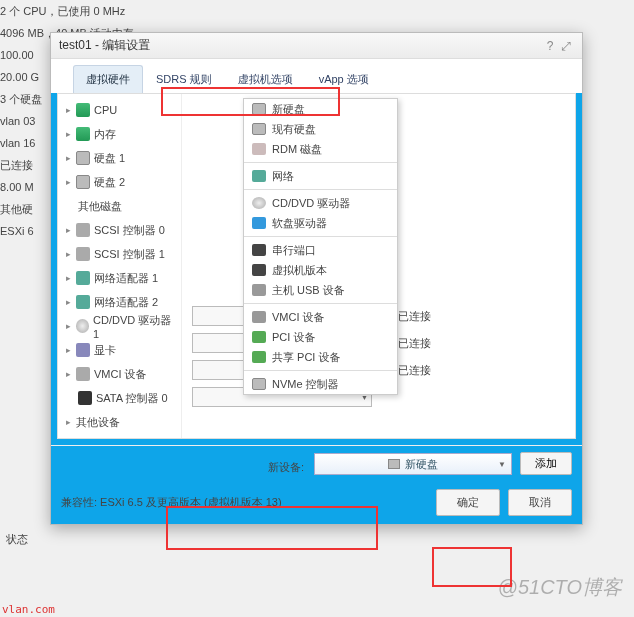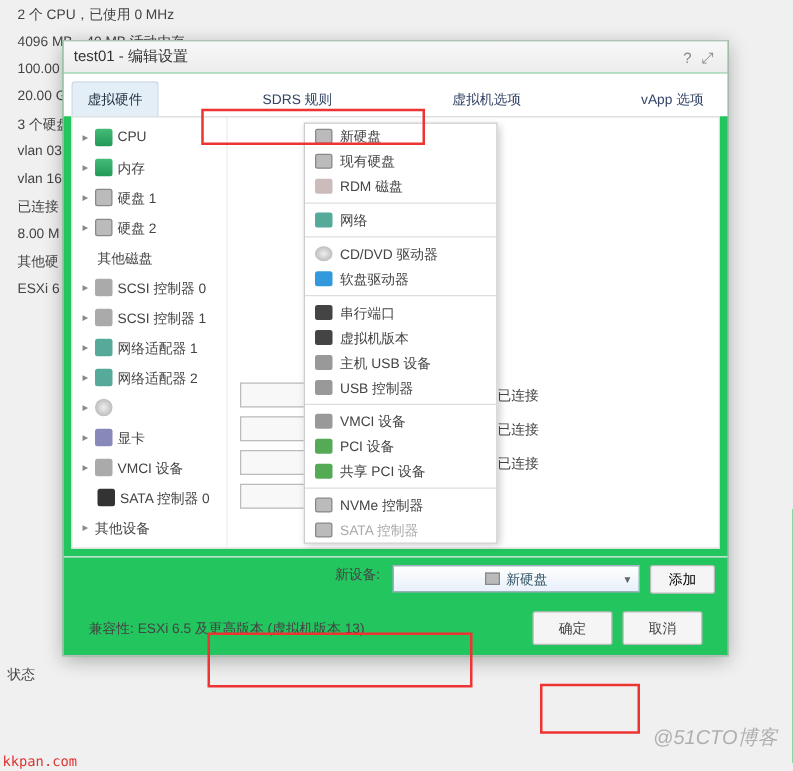--- a/index.html
+++ b/index.html
@@ -1,25 +1,25 @@
 <!DOCTYPE html>
 <html><head>
 <meta charset="utf-8">
 <style>
 * { box-sizing: border-box; margin: 0; padding: 0; }
 body { font-family: Arial, "Microsoft YaHei", sans-serif; font-size: 11px; background: #f0f0f0; width: 634px; height: 617px; position: relative; overflow: hidden; }
 .bg { position: absolute; top: 0; left: 0; width: 634px; color: #444; font-size: 11px; }
-.bg-line { padding: 3px 14px; height: 22px; display: flex; align-items: center; }
-
-.dialog { position: absolute; top: 32px; left: 50px; width: 533px; background: #22c55e; border: 1px solid #bbb; box-shadow: 0 4px 15px rgba(0,0,0,0.3); }
+.bg-line { padding: 3px 0; height: 22px; display: flex; align-items: center; }
+
+.dialog { position: absolute; top: 32px; left: 50px; width: 533px; background: #0ea5e9; border: 1px solid #bbb; box-shadow: 0 4px 15px rgba(0,0,0,0.3); }
 .title-bar { background: linear-gradient(#f8f8f8,#ececec); height: 26px; border-bottom: 1px solid #ddd; display: flex; align-items: center; padding: 0 8px; color: #333; font-size: 12px; }
 .title-bar .sp { flex: 1; }
 .help-icon, .pop-icon { width: 16px; text-align: center; color: #888; cursor: pointer; }
 
-.tabs { display: flex; padding: 6px 6px 0; background: #fff; justify-content: space-between; }
+.tabs { display: flex; padding: 6px 22px 0; background: #fff; }
 .tab { padding: 6px 12px; font-size: 11px; color: #346; border: 1px solid transparent; border-bottom: none; border-radius: 3px 3px 0 0; cursor: pointer; }
 .tab.active { background: #e4eef7; border-color: #c6d4e4; color: #234; }
 
 .content { display: flex; border: 1px solid #ddd; margin: 0 6px 6px; background: #fff; position: relative; }
 .left-col { width: 124px; border-right: 1px solid #eee; padding: 4px 0; }
 .li { display: flex; align-items: center; padding: 3px 4px 3px 8px; font-size: 11px; color: #444; height: 24px; cursor: pointer; }
 .li .exp { width: 8px; color: #888; font-size: 9px; margin-right: 2px; }
 .li .icon { width: 14px; height: 14px; margin-right: 4px; display: inline-block; background: #999; border-radius: 2px; }
 .li .icon.cpu { background: linear-gradient(#4b7,#295); }
 .li .icon.mem { background: linear-gradient(#4b7,#295); }
@@ -49,37 +49,37 @@
 .row { display: flex; align-items: center; height: 24px; margin-bottom: 3px; }
 .spin { display: flex; border: 1px solid #bbb; border-radius: 2px; height: 20px; width: 12px; flex-direction: column; margin-left: 105px; }
 .spin span { flex: 1; font-size: 7px; text-align: center; color: #666; background: #eee; }
 .sel { border: 1px solid #bbb; height: 20px; width: 50px; display: flex; align-items: center; padding: 0 4px; margin-left: 4px; font-size: 10px; background: #f8f8f8; position: relative; }
 .sel::after { content: "▼"; position: absolute; right: 3px; font-size: 7px; color: #666; }
 .wide-sel { border: 1px solid #bbb; height: 20px; display: flex; align-items: center; padding: 0 4px; font-size: 10px; background: #f8f8f8; width: 180px; position: relative; }
 .wide-sel::after { content: "▼"; position: absolute; right: 3px; font-size: 7px; color: #666; }
 .chk { display: flex; align-items: center; margin-left: 10px; font-size: 11px; color: #444; }
 .chk input { margin-right: 3px; }
 
-.bottom-row { display: flex; align-items: flex-start; padding: 6px 10px; border-top: 1px solid #eee; }
+.bottom-row { display: flex; align-items: flex-end; padding: 6px 10px; border-top: 1px solid #eee; }
 .bottom-row .lbl { font-size: 11px; color: #444; margin-right: 10px; }
 .dev-sel { border: 1px solid #aac; height: 22px; width: 198px; display: flex; align-items: center; justify-content: center; font-size: 11px; color: #356; background: linear-gradient(#fff,#e8f0fa); position: relative; }
 .dev-sel::after { content: "▼"; position: absolute; right: 5px; font-size: 8px; color: #666; }
 .dev-sel .icon { width: 12px; height: 10px; background: #bbb; border: 1px solid #888; margin-right: 5px; }
 .btn { border: 1px solid #bbb; padding: 3px 14px; border-radius: 2px; margin-left: 8px; font-size: 11px; background: #f5f5f5; cursor: pointer; }
 
-.compat-row { padding: 8px 20px; font-size: 11px; color: #444; display: flex; align-items: center; text-align: right; }
+.compat-row { padding: 8px 10px; font-size: 11px; color: #444; display: flex; align-items: center; text-align: right; }
 .compat-row .sp { flex: 1; }
 
 .hl1 { position: absolute; border: 2px solid #e33; pointer-events: none; z-index: 20; }
 .hl-menu-top { top: 87px; left: 161px; width: 179px; height: 29px; }
 .hl-devsel { top: 506px; left: 166px; width: 212px; height: 44px; }
 .hl-ok { top: 547px; left: 432px; width: 80px; height: 40px; }
 
 .footer-mark { position: absolute; bottom: 1px; left: 2px; color: #d33; font-size: 11px; font-family: monospace; }
-.watermark { position: absolute; right: 12px; bottom: 16px; color: rgba(0,0,0,0.28); font-size: 16px; font-style: italic; }
+.watermark { position: absolute; right: 12px; bottom: 16px; color: rgba(0,0,0,0.28); font-size: 20px; font-style: italic; }
 </style>
 </head>
 <body>
 
 <div class="bg">
   <div class="bg-line">2 个 CPU，已使用 0 MHz</div>
   <div class="bg-line">4096 MB，40 MB 活动内存</div>
   <div class="bg-line">100.00</div>
   <div class="bg-line">20.00 G</div>
   <div class="bg-line">3 个硬盘</div>
@@ -149,20 +149,21 @@
           <span>网络适配器 1</span>
         </div>
       <div class="li">
           <span class="exp">▸</span>
           <span class="icon net"></span>
           <span>网络适配器 2</span>
         </div>
       <div class="li">
           <span class="exp">▸</span>
           <span class="icon cd"></span>
+          <span>CD/DVD 驱动器 1</span>
         </div>
       <div class="li">
           <span class="exp">▸</span>
           <span class="icon gpu"></span>
           <span>显卡</span>
         </div>
       <div class="li">
           <span class="exp">▸</span>
           <span class="icon vmci"></span>
           <span>VMCI 设备</span>
@@ -272,45 +273,37 @@
           <span>串行端口</span>
         </div>
       <div class="mi">
           <span class="icon port"></span>
           <span>虚拟机版本</span>
         </div>
       <div class="mi">
           <span class="icon usb"></span>
           <span>主机 USB 设备</span>
         </div>
-      <div class="mi">
-          <span class="icon usb"></span>
-          <span>USB 控制器</span>
-        </div>
       <div class="sep"></div>
       <div class="mi">
           <span class="icon scsi"></span>
           <span>VMCI 设备</span>
         </div>
       <div class="mi">
           <span class="icon pci"></span>
           <span>PCI 设备</span>
         </div>
       <div class="mi">
           <span class="icon pci"></span>
           <span>共享 PCI 设备</span>
         </div>
       <div class="sep"></div>
       <div class="mi">
           <span class="icon disk"></span>
           <span>NVMe 控制器</span>
-        </div>
-      <div class="mi" style="color:#aaa">
-          <span class="icon disk"></span>
-          <span>SATA 控制器</span>
         </div>
     </div>
 
   </div>
 
   <div class="bottom-row">
     <span style="flex:1"></span>
     <span class="lbl">新设备:</span>
     <div class="dev-sel">
         <span class="icon"></span>
@@ -324,14 +317,14 @@
     <span class="sp"></span>
     <div class="btn" style="padding:5px 20px">确定</div>
     <div class="btn" style="padding:5px 20px">取消</div>
   </div>
 </div>
 
 <div class="hl1 hl-menu-top"></div>
 <div class="hl1 hl-devsel"></div>
 <div class="hl1 hl-ok"></div>
 
-<div class="footer-mark">kkpan.com</div>
+<div class="footer-mark">vlan.com</div>
 <div class="watermark">@51CTO博客</div>
 
 </body></html>

